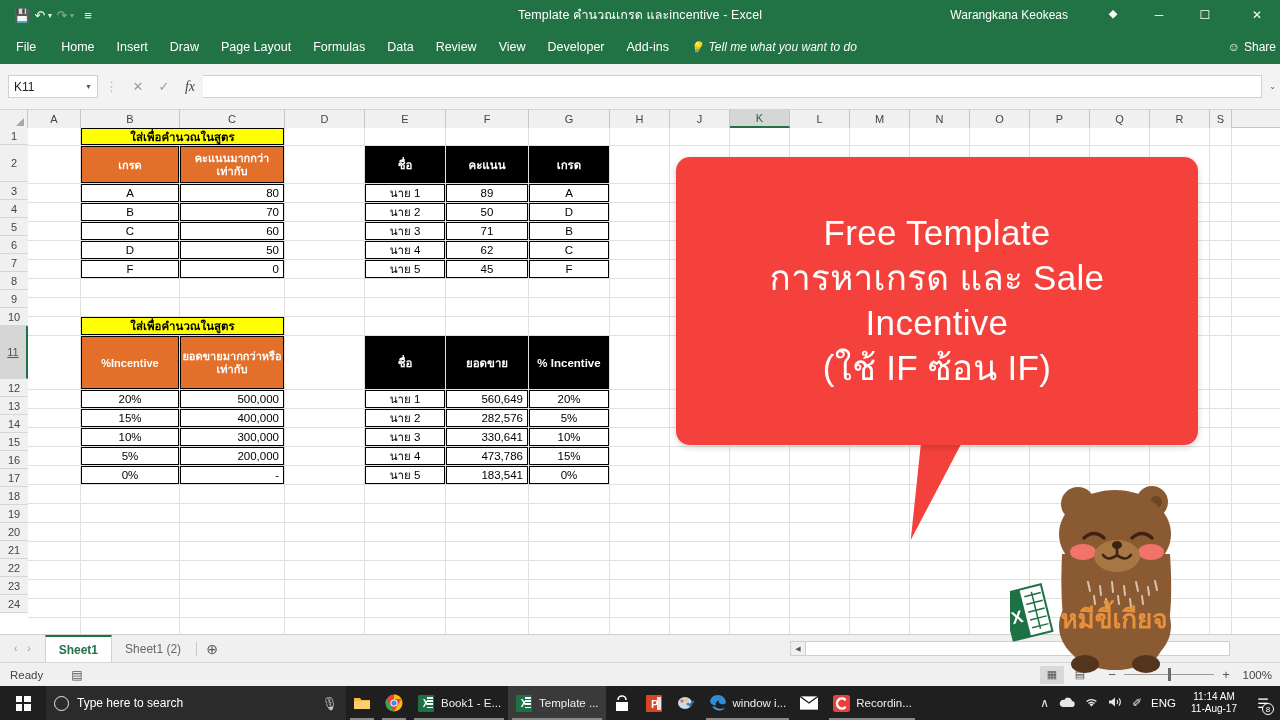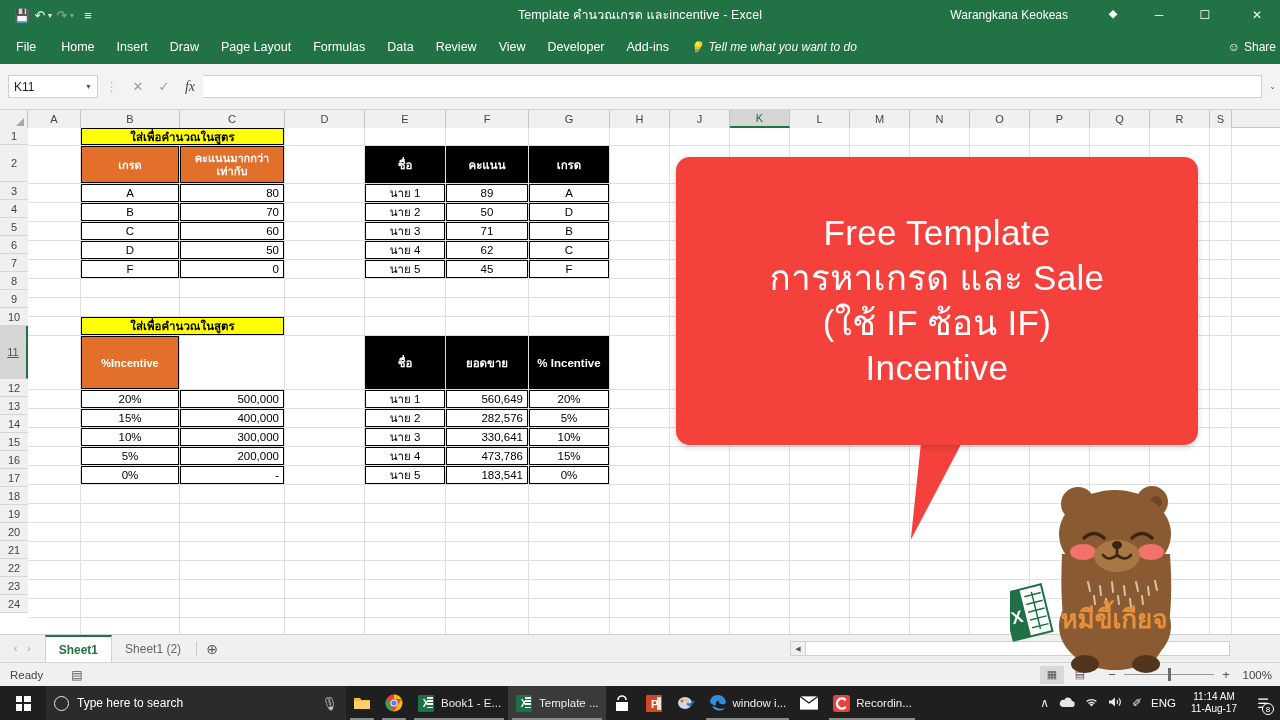--- a/index.html
+++ b/index.html
@@ -454,20 +454,21 @@
         <div class="cell c bcell" style="left: 418px; top: 94px; width: 82px; height: 18px;">71</div>
         <div class="cell c bcell" style="left: 501px; top: 94px; width: 80px; height: 18px;">B</div>
         <div class="cell c bcell" style="left: 337px; top: 113px; width: 80px; height: 18px;">นาย 4</div>
         <div class="cell c bcell" style="left: 418px; top: 113px; width: 82px; height: 18px;">62</div>
         <div class="cell c bcell" style="left: 501px; top: 113px; width: 80px; height: 18px;">C</div>
         <div class="cell c bcell" style="left: 337px; top: 132px; width: 80px; height: 18px;">นาย 5</div>
         <div class="cell c bcell" style="left: 418px; top: 132px; width: 82px; height: 18px;">45</div>
         <div class="cell c bcell" style="left: 501px; top: 132px; width: 80px; height: 18px;">F</div>
         <div class="cell c yellowhdr" style="left: 53px; top: 189px; width: 203px; height: 18px;">ใส่เพื่อคำนวณในสูตร</div>
         <div class="cell c orangehdr" style="left: 53px; top: 208px; width: 98px; height: 53px;">%Incentive</div>
+        <div class="cell c orangehdr wrap" style="left: 152px; top: 208px; width: 104px; height: 53px;">ยอดขายมากกว่าหรือเท่ากับ</div>
         <div class="cell c bcell" style="left: 53px; top: 262px; width: 98px; height: 18px;">20%</div>
         <div class="cell r bcell" style="left: 152px; top: 262px; width: 104px; height: 18px;">500,000</div>
         <div class="cell c bcell" style="left: 53px; top: 281px; width: 98px; height: 18px;">15%</div>
         <div class="cell r bcell" style="left: 152px; top: 281px; width: 104px; height: 18px;">400,000</div>
         <div class="cell c bcell" style="left: 53px; top: 300px; width: 98px; height: 18px;">10%</div>
         <div class="cell r bcell" style="left: 152px; top: 300px; width: 104px; height: 18px;">300,000</div>
         <div class="cell c bcell" style="left: 53px; top: 319px; width: 98px; height: 18px;">5%</div>
         <div class="cell r bcell" style="left: 152px; top: 319px; width: 104px; height: 18px;">200,000</div>
         <div class="cell c bcell" style="left: 53px; top: 338px; width: 98px; height: 18px;">0%</div>
         <div class="cell r bcell" style="left: 152px; top: 338px; width: 104px; height: 18px;">-</div>
@@ -489,22 +490,22 @@
         <div class="cell c bcell" style="left: 337px; top: 338px; width: 80px; height: 18px;">นาย 5</div>
         <div class="cell r bcell" style="left: 418px; top: 338px; width: 82px; height: 18px;">183,541</div>
         <div class="cell c bcell" style="left: 501px; top: 338px; width: 80px; height: 18px;">0%</div>
       </div>
   </div>
 
   <div class="callout-tail"></div>
   <div class="callout">
     <div class="callout-line">Free Template</div>
     <div class="callout-line">การหาเกรด และ Sale</div>
+    <div class="callout-line">Incentive</div>
     <div class="callout-line">(ใช้ IF ซ้อน IF)</div>
-    <div class="callout-line">Incentive</div>
   </div>
 
   <svg class="bear" viewBox="0 0 200 200">
     <ellipse cx="68" cy="28" rx="17" ry="17" fill="#8a5a33"></ellipse>
     <ellipse cx="142" cy="26" rx="16" ry="16" fill="#8a5a33"></ellipse>
     <ellipse cx="146" cy="26" rx="6" ry="6" fill="#6e4526"></ellipse>
     <ellipse cx="105" cy="58" rx="56" ry="44" fill="#8a5a33"></ellipse>
     <path d="M52 78 Q48 170 70 186 L142 186 Q166 168 160 78 Z" fill="#8a5a33"></path>
     <ellipse cx="105" cy="150" rx="56" ry="44" fill="#8a5a33"></ellipse>
     <path d="M74 62 q10 -9 20 0" stroke="#3b2414" stroke-width="3.4" fill="none" stroke-linecap="round"></path>

